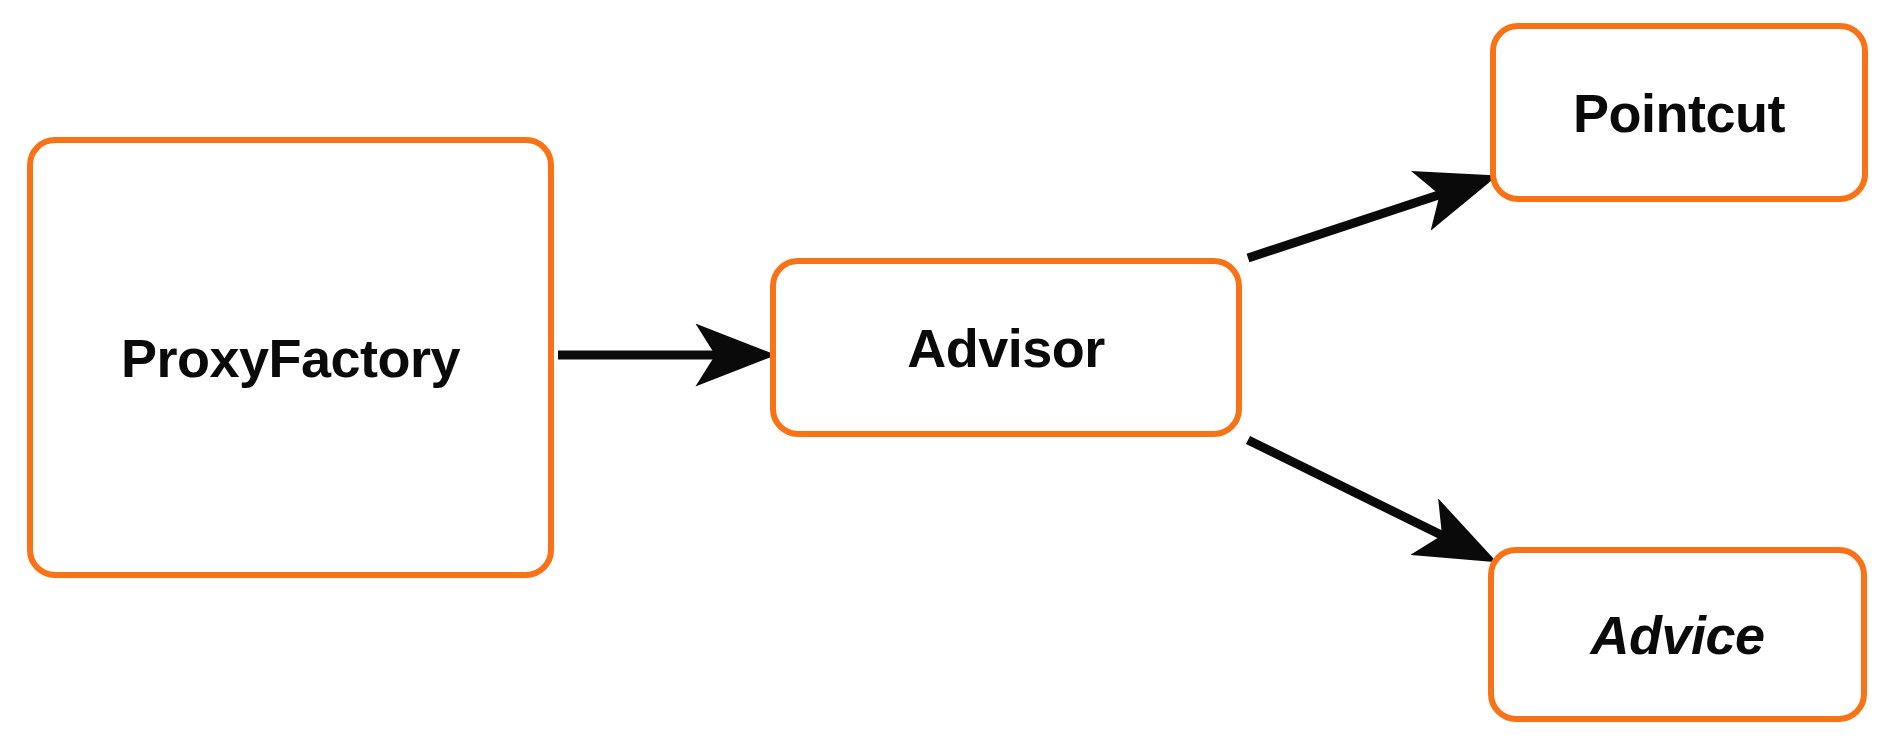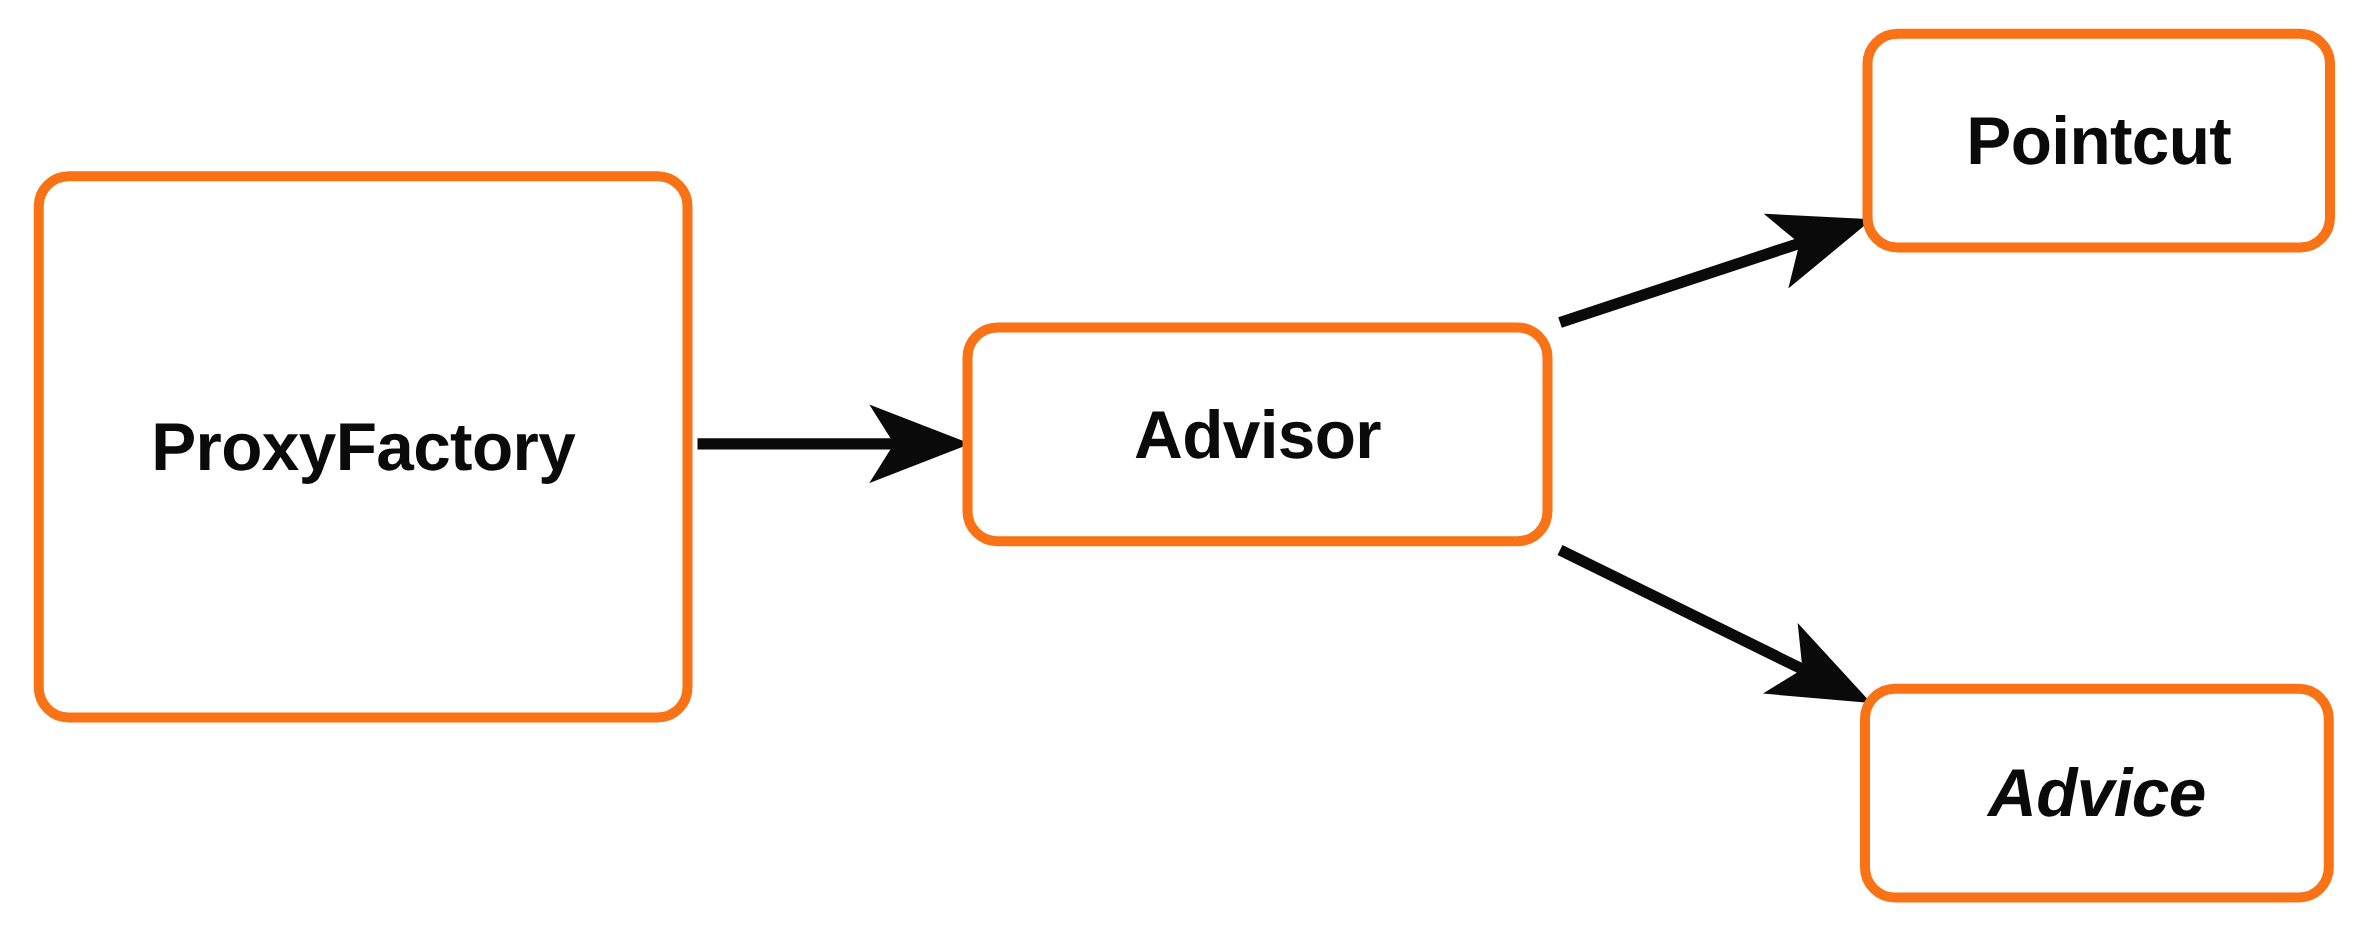--- a/index.html
+++ b/index.html
@@ -15,21 +15,21 @@
     position: relative;
     width: 1894px;
     height: 756px;
     background: #ffffff;
     overflow: hidden;
   }
   .node {
     position: absolute;
     box-sizing: border-box;
     background: #ffffff;
-    border: 8px solid #f97316;
+    border: 6px solid #f97316;
     border-radius: 28px;
     display: flex;
     align-items: center;
     justify-content: center;
     z-index: 2;
   }
   .node-label {
     font-family: "Liberation Sans", sans-serif;
     font-weight: 700;
     color: #0a0a0a;

